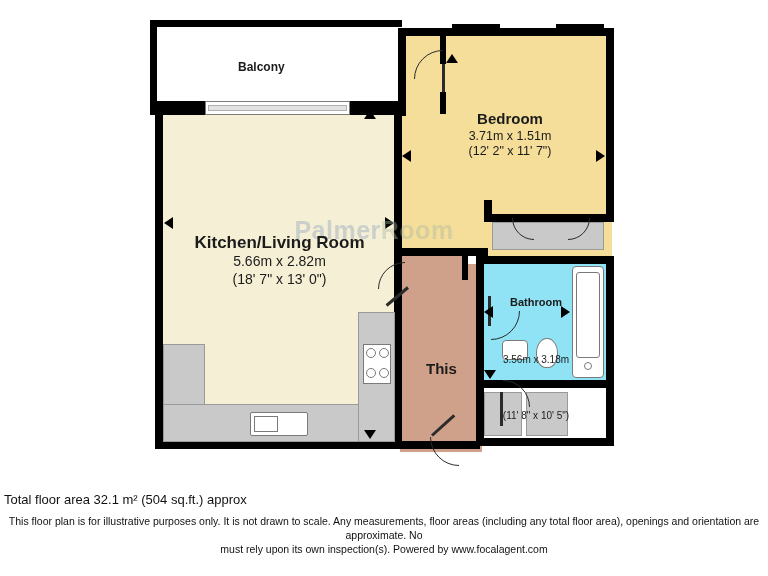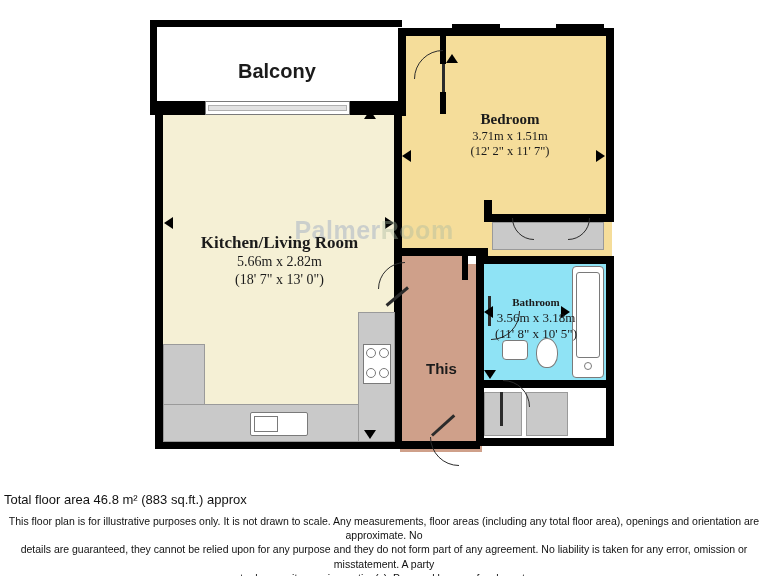--- a/index.html
+++ b/index.html
@@ -52,38 +52,37 @@
     border: 1px solid #7a7a7a;
     box-sizing: border-box;
   }
   
   .label {
     position: absolute;
     text-align: center;
     color: #1b1b1b;
     line-height: 1.25;
     white-space: nowrap;
-    font-family: Liberation Serif, serif;
   }
   .label .name {
     font-weight: bold;
     display: block;
   }
   .label .dims {
     display: block;
   }
   .label-big .name { font-size: 17px; }
   .label-big .dims { font-size: 14px; }
   .label-mid .name { font-size: 15px; }
   .label-mid .dims { font-size: 12.5px; }
   .label-small .name { font-size: 11px; }
-  .label-small .dims { font-size: 13px; }
+  .label-small .dims { font-size: 10px; margin-top: 44px; }
   .label-plain {
     font-weight: bold;
-    font-size: 20px;
+    font-size: 12px;
     color: #1b1b1b;
     position: absolute;
     white-space: nowrap;
   }
   
   .watermark {
     position: absolute;
     left: 258px;
     top: 212px;
     width: 232px;
@@ -289,19 +288,18 @@
   <div class="label label-small" style="left:486px; top:296px; width:100px;">
     <span class="name">Bathroom</span>
     <span class="dims">3.56m x 3.18m</span>
     <span class="dims">(11' 8" x 10' 5")</span>
   </div>
 
   <div class="label-plain" style="left:426px; top:360px; font-size:15px;">This</div>
 </div>
 
 <div id="footer">
-  <div id="total-area">Total floor area 46.8 m² (883 sq.ft.) approx</div>
+  <div id="total-area">Total floor area 32.1 m² (504 sq.ft.) approx</div>
   <div id="disclaimer">
     <div>This floor plan is for illustrative purposes only. It is not drawn to scale. Any measurements, floor areas (including any total floor area), openings and orientation are approximate. No</div>
-    <div>details are guaranteed, they cannot be relied upon for any purpose and they do not form part of any agreement. No liability is taken for any error, omission or misstatement. A party</div>
     <div>must rely upon its own inspection(s). Powered by www.focalagent.com</div>
   </div>
 </div>
 
 </body></html>

